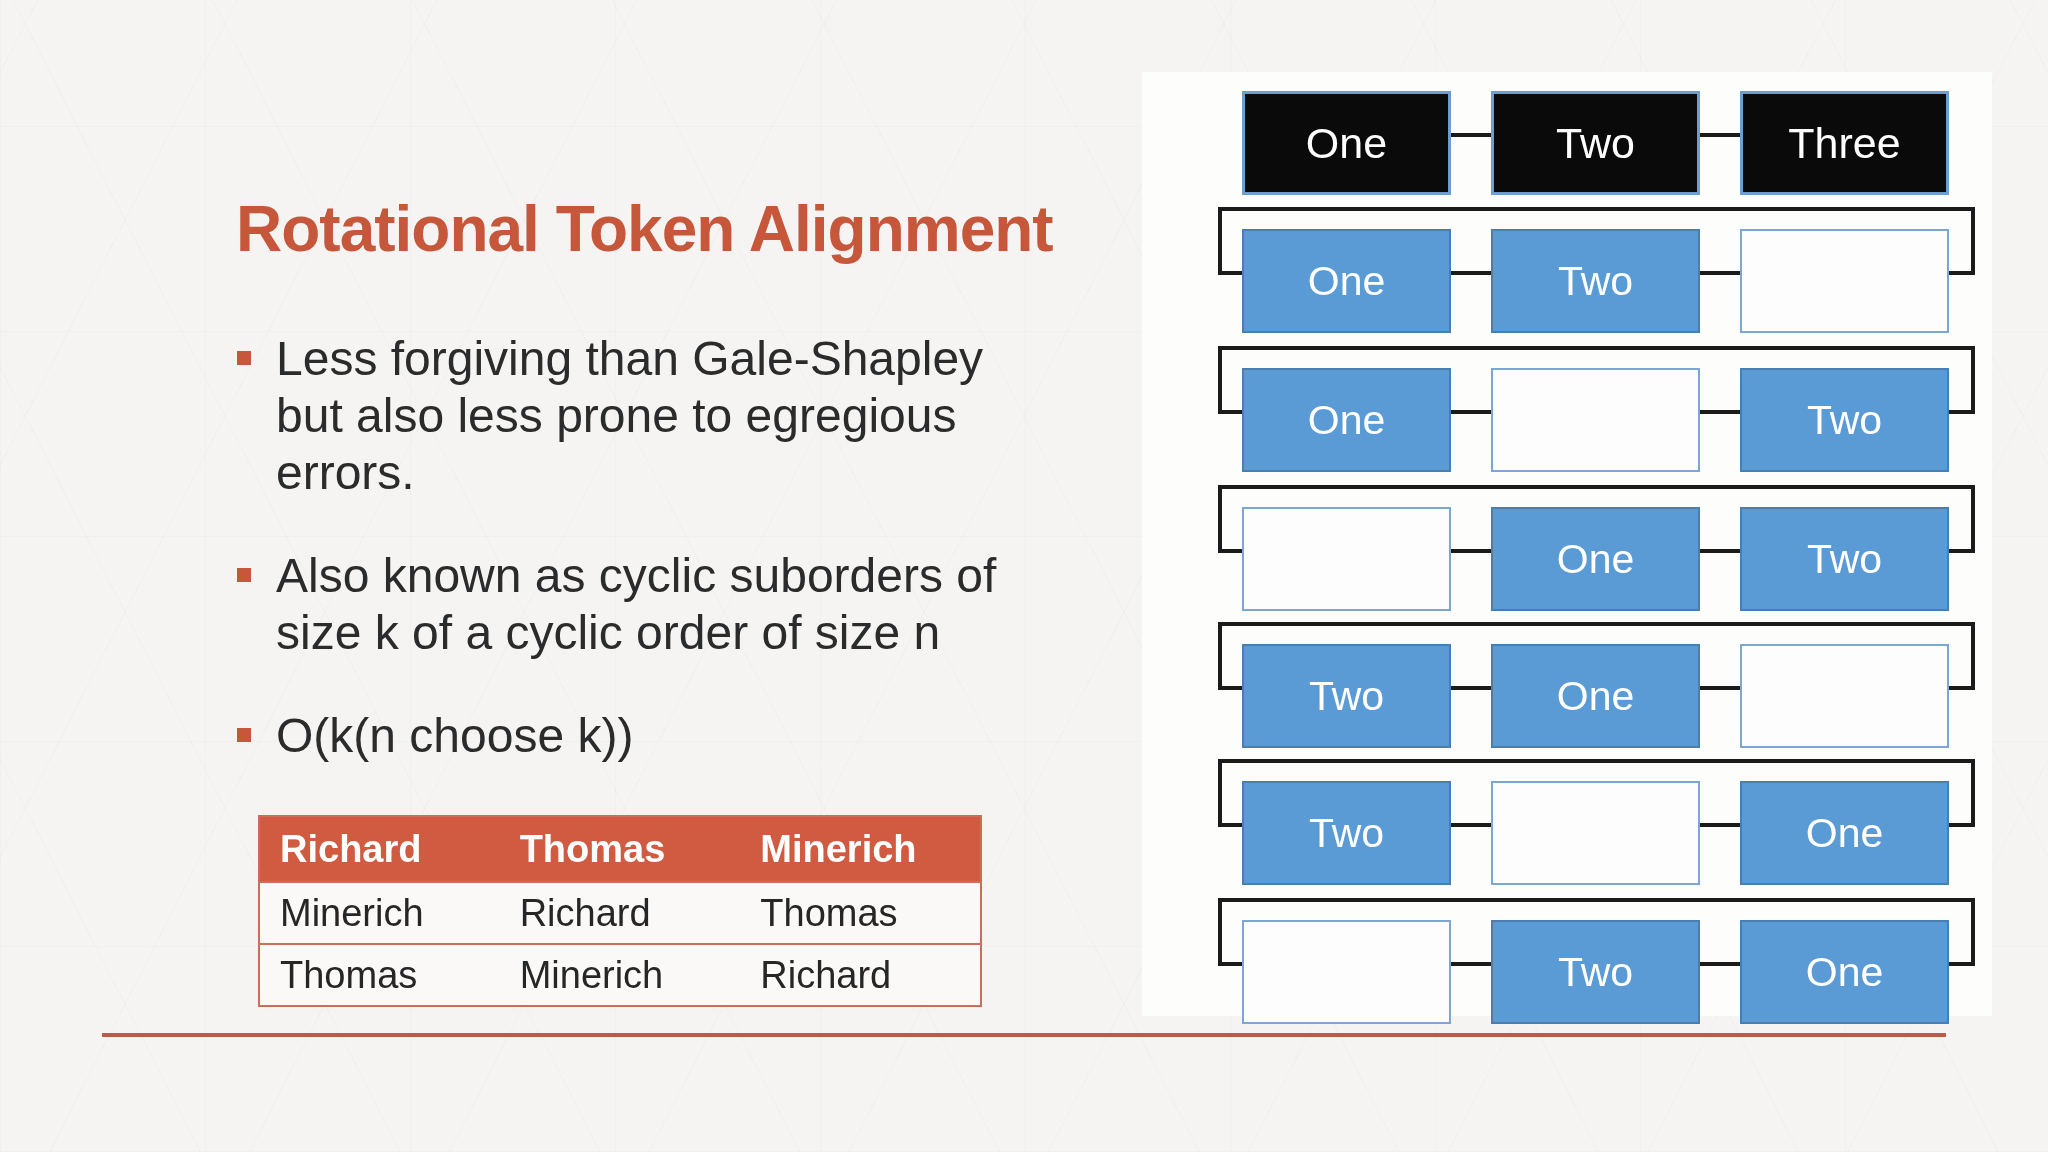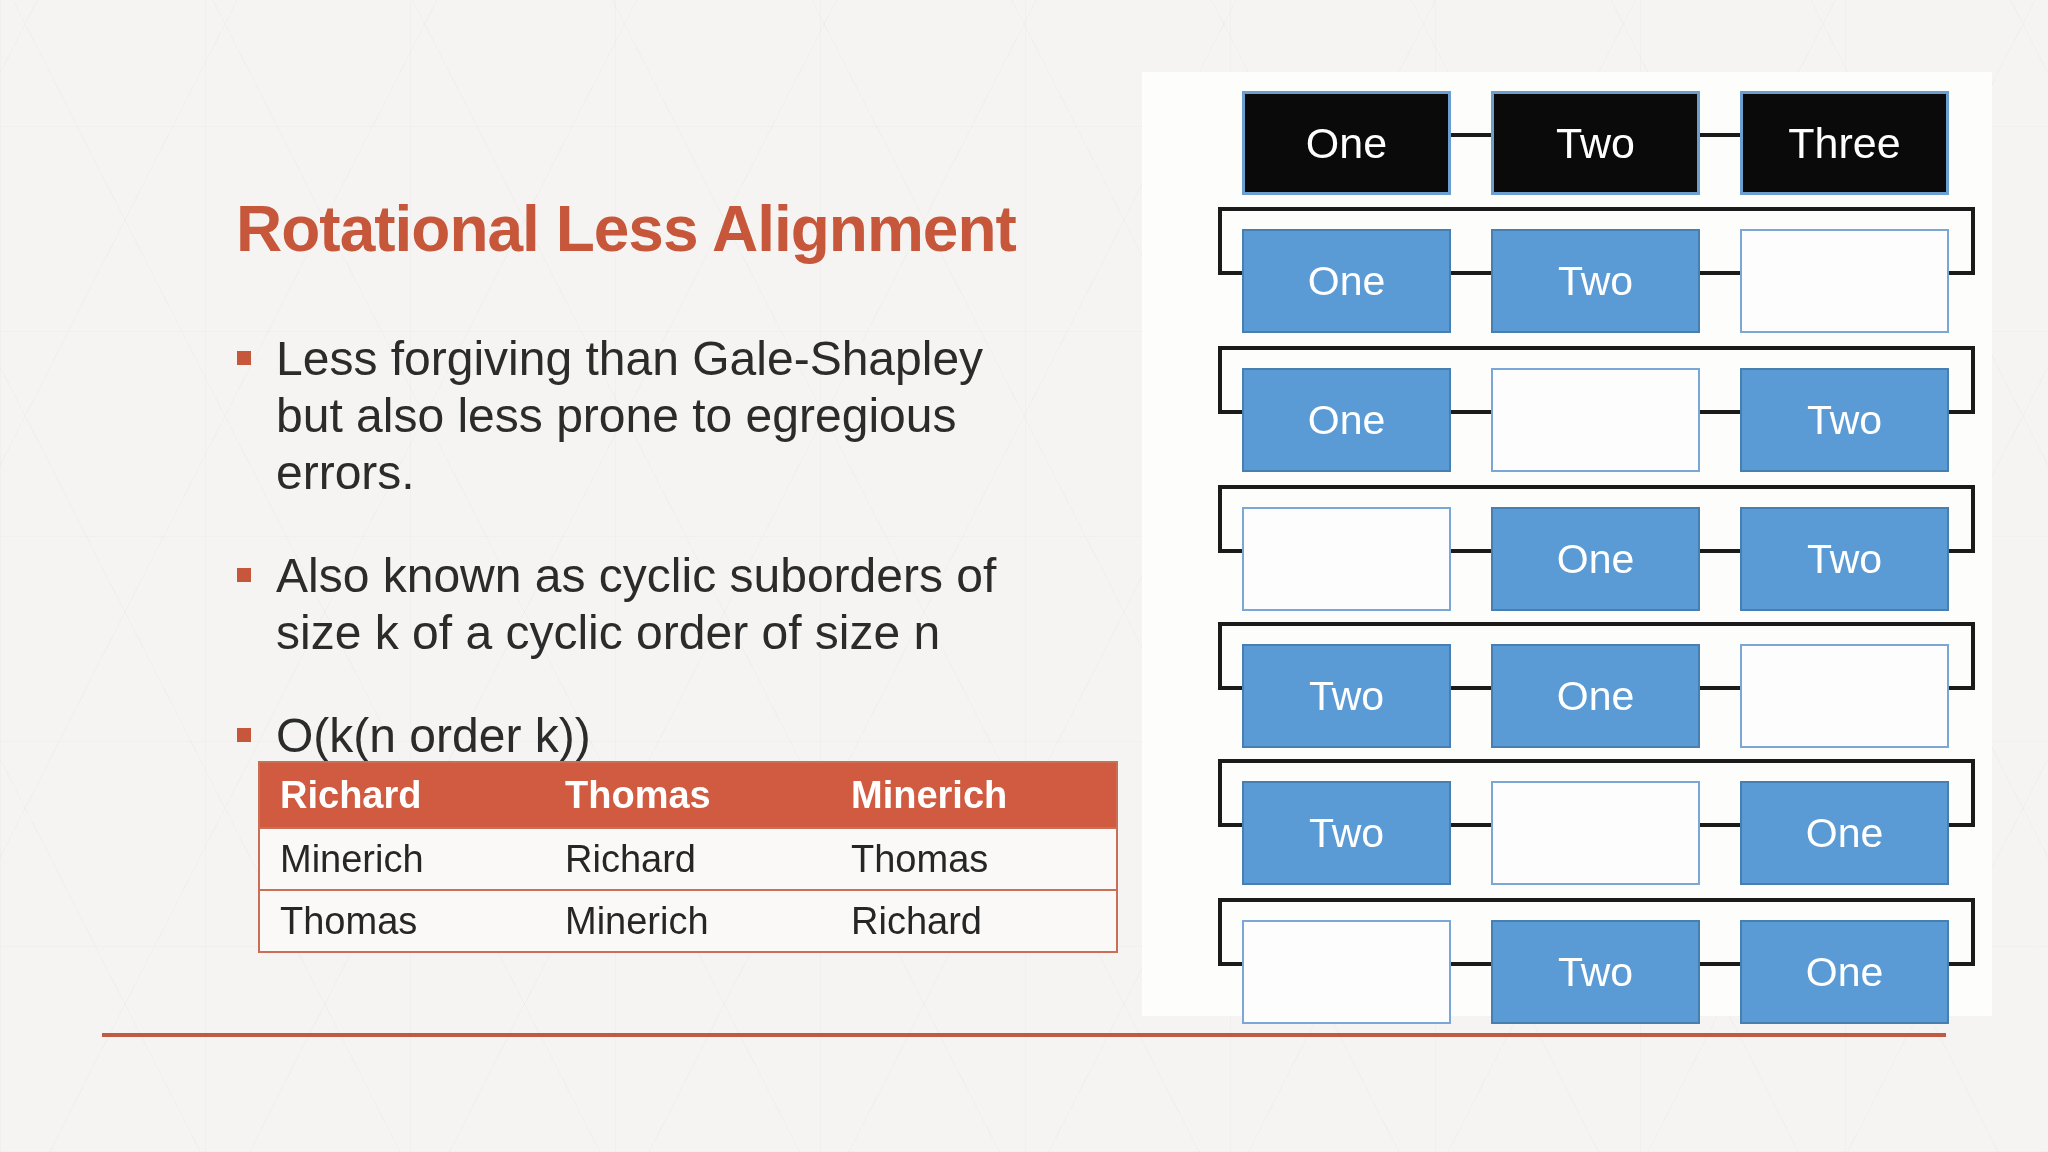--- a/index.html
+++ b/index.html
@@ -18,21 +18,21 @@
     font-size:64px;font-weight:bold;color:#c6573b;letter-spacing:-1px;
   }
   .bullets{position:absolute;left:237px;top:330px;width:800px;}
   .bullet{display:flex;align-items:flex-start;margin-bottom:46px;}
   .bullet-marker{
     flex:0 0 auto;width:14px;height:14px;background:#c6573b;
     margin-top:21px;margin-right:25px;
   }
   .bullet-text{font-size:48px;line-height:57px;color:#2b2b2b;}
   .pref-table{
-    position:absolute;left:258px;top:761px;width:860px;
+    position:absolute;left:258px;top:815px;width:724px;
     border-collapse:collapse;table-layout:fixed;
     border:2px solid #c96f57;background:#faf9f8;
   }
   .pref-table th{
     background:#d05b41;color:#ffffff;font-weight:bold;font-size:38px;
     height:64px;text-align:left;padding:0 0 0 20px;border:none;
   }
   .pref-table td{
     font-size:38px;color:#262626;height:60px;text-align:left;
     padding:0 0 0 20px;border-top:2px solid #cb7058;
@@ -57,34 +57,34 @@
   }
   .tbox.black{background:#0a0a0a;border:3px solid #6b9fd0;font-size:43px;}
   .tbox.blue{background:#5b9bd5;border:2px solid #4780b0;}
   .tbox.empty{background:#fcfdfc;border:2px solid #7aa7d6;}
 </style>
 </head>
 <body>
 
 <div class="slide">
 
-  <h1 class="title">Rotational Less Alignment</h1>
+  <h1 class="title">Rotational Token Alignment</h1>
 
   <div class="bullets" id="bullet-list">
       <div class="bullet">
         <span class="bullet-marker"></span>
         <span class="bullet-text">Less forgiving than Gale-Shapley but also less prone to egregious errors.</span>
       </div>
       <div class="bullet">
         <span class="bullet-marker"></span>
         <span class="bullet-text">Also known as cyclic suborders of size k of a cyclic order of size n</span>
       </div>
       <div class="bullet">
         <span class="bullet-marker"></span>
-        <span class="bullet-text">O(k(n order k))</span>
+        <span class="bullet-text">O(k(n choose k))</span>
       </div>
     </div>
 
   <table class="pref-table">
     <thead>
       <tr id="table-head-row">
           <th>Richard</th>
           <th>Thomas</th>
           <th>Minerich</th>
         </tr>

